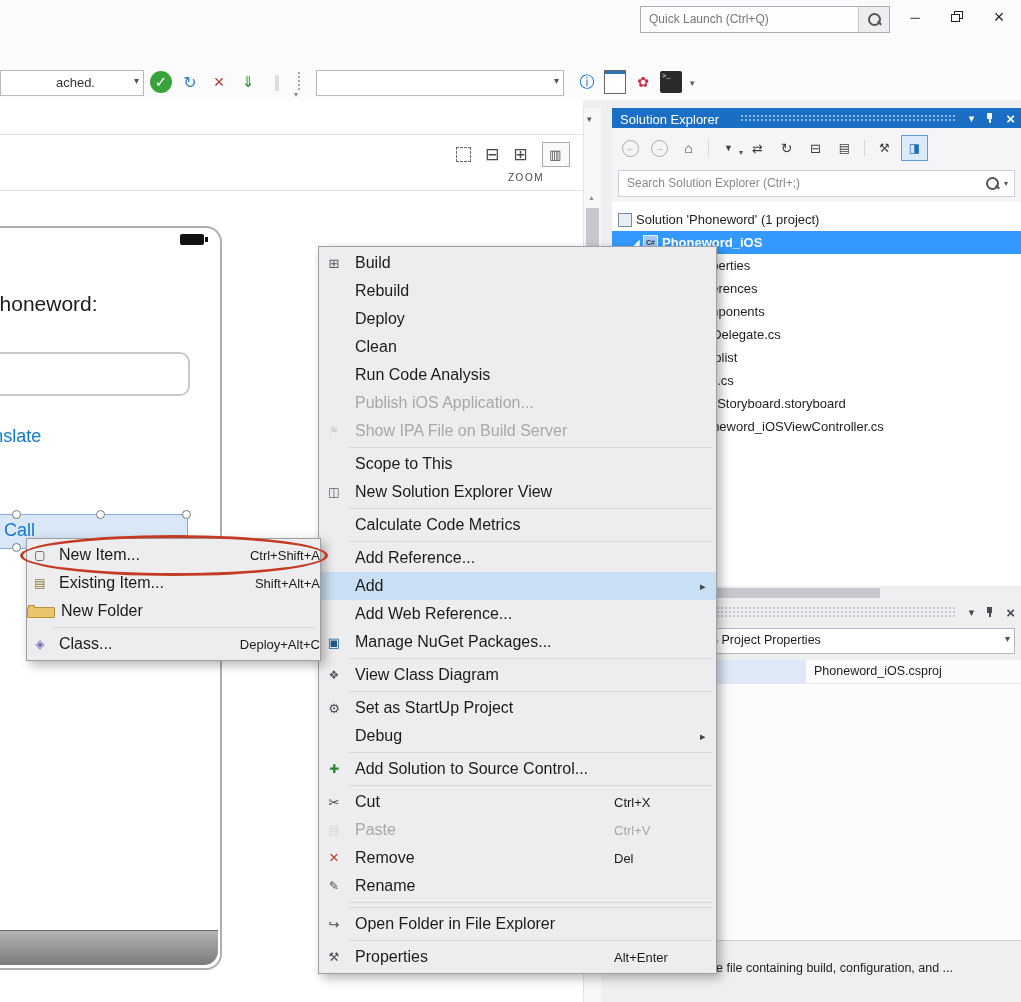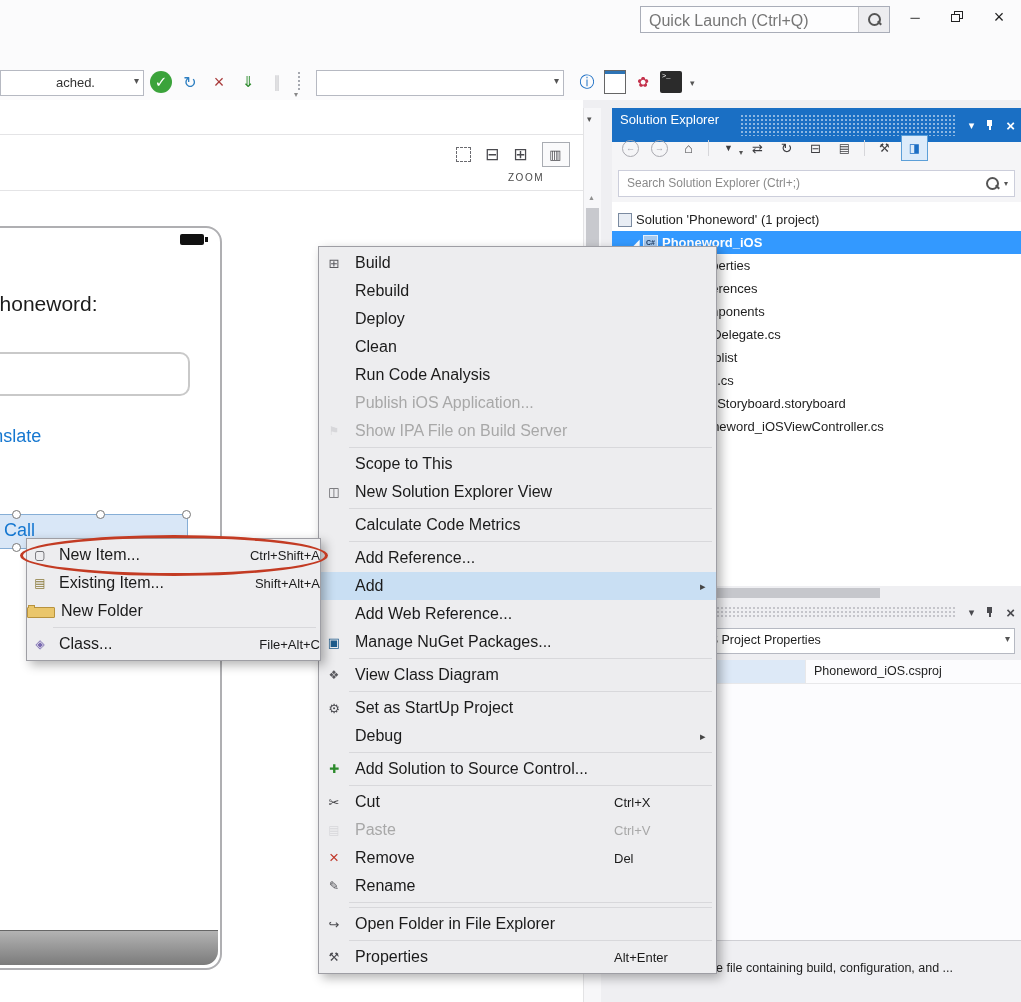--- a/index.html
+++ b/index.html
@@ -2,21 +2,21 @@
 <html><head>
 <meta charset="utf-8">
 <style>
   html,body{margin:0;padding:0}
   body{width:1021px;height:1002px;font-family:"Liberation Sans","DejaVu Sans",sans-serif;background:#EFEFF2;position:relative;overflow:hidden}
   .screen{position:absolute;left:0;top:0;width:1021px;height:1002px;overflow:hidden;background:#EFEFF2}
 
   
   .titlebar{position:absolute;left:0;top:0;width:1021px;height:60px;background:#FBFBFC}
   .quick-launch{position:absolute;left:640px;top:6px;width:248px;height:25px;border:1px solid #A9ADB8;background:#FDFDFE;display:flex;align-items:stretch}
-  .ql-text{flex:1;font-size:16px;color:#767676;padding:5px 8px;white-space:nowrap;overflow:hidden}
+  .ql-text{flex:1;font-size:12px;color:#767676;padding:5px 8px;white-space:nowrap;overflow:hidden}
   .ql-btn{width:30px;background:#EDEDF0;border-left:1px solid #C8C8CC;display:flex;align-items:center;justify-content:center;color:#555}
   .win-btns{position:absolute;left:894px;top:2px;display:flex}
   .win-btn{width:42px;height:30px;display:flex;align-items:center;justify-content:center}
   .wb-glyph{display:flex;align-items:center;justify-content:center;font-size:13px}
 
   
   .mag{position:relative;width:9px;height:9px;display:inline-block;border:2px solid currentColor;border-radius:50%}
   .mag::after{content:"";position:absolute;width:2px;height:5px;background:currentColor;left:7px;top:7px;transform:rotate(-45deg);transform-origin:top left}
   .pin{position:relative;width:10px;height:12px;display:inline-block}
   .pin::before{content:"";position:absolute;left:2px;top:1px;width:5px;height:6px;background:currentColor}
@@ -66,21 +66,21 @@
   .handle{position:absolute;width:7px;height:7px;background:#fff;border:1px solid #777;border-radius:50%}
   .ph-bottom{position:absolute;left:-70px;top:830px;width:288px;height:34px;background:linear-gradient(#B3B3B3,#7B7B7B);border-top:1px solid #666;border-radius:0 0 14px 14px}
 
   .dscroll{position:absolute;left:583px;top:108px;width:17px;height:894px;background:#F7F7F9;border-left:1px solid #E3E3E5}
   .ds-chev{position:absolute;left:3px;top:6px;font-size:9px;color:#555}
   .ds-up{position:absolute;left:4px;top:86px;font-size:7px;color:#909090}
   .ds-thumb{position:absolute;left:2px;top:100px;width:13px;height:320px;background:#C8C9CE}
 
   
   .se-panel{position:absolute;left:612px;top:108px;width:409px;height:492px;background:#F5F5F7}
-  .se-title{position:absolute;left:0;top:0;right:0;height:34px;background:#1A6FC4;color:#fff}
+  .se-title{position:absolute;left:0;top:0;right:0;height:20px;background:#1A6FC4;color:#fff}
   .se-title::before{content:"";position:absolute;left:128px;right:66px;top:6px;bottom:6px;background-image:radial-gradient(rgba(255,255,255,.5) 1px,transparent 1.4px);background-size:4px 4px}
   .se-title .t-text{position:absolute;left:8px;top:4px;font-size:13px}
   .title-icons{position:absolute;right:6px;top:0;height:100%;display:flex;align-items:center;gap:11px}
   .title-icons span{display:flex;align-items:center;justify-content:center;font-size:11px}
   .t-close{font-size:15px !important;font-weight:bold}
   .se-tools{position:absolute;left:0;top:24px;right:0;height:32px;display:flex;align-items:center;padding-left:6px;gap:4px}
   .se-tool{width:25px;height:24px;display:flex;align-items:center;justify-content:center;position:relative}
   .se-tool .glyph{display:flex;align-items:center;justify-content:center}
   .se-tool.has-dd::after{content:"▾";position:absolute;right:-2px;bottom:3px;font-size:8px;color:#555}
   .se-tool.selected{border:1px solid #5C9FD8;background:#DCEBFA}
@@ -553,19 +553,19 @@
       </div>
       <div class="mi">
         <span class="mi-ico folder-ico"></span>
         <span class="mi-label">New Folder</span>
         <span class="mi-short"></span>
       </div>
       <div class="menu-sep"></div>
       <div class="mi">
         <span class="mi-ico" style="color: rgb(122, 106, 176); font-size: 12px;">◈</span>
         <span class="mi-label">Class...</span>
-        <span class="mi-short">File+Alt+C</span>
+        <span class="mi-short">Deploy+Alt+C</span>
       </div>
     </div>
 
   <div class="annot"></div>
 
 </div>
 
 </body></html>

